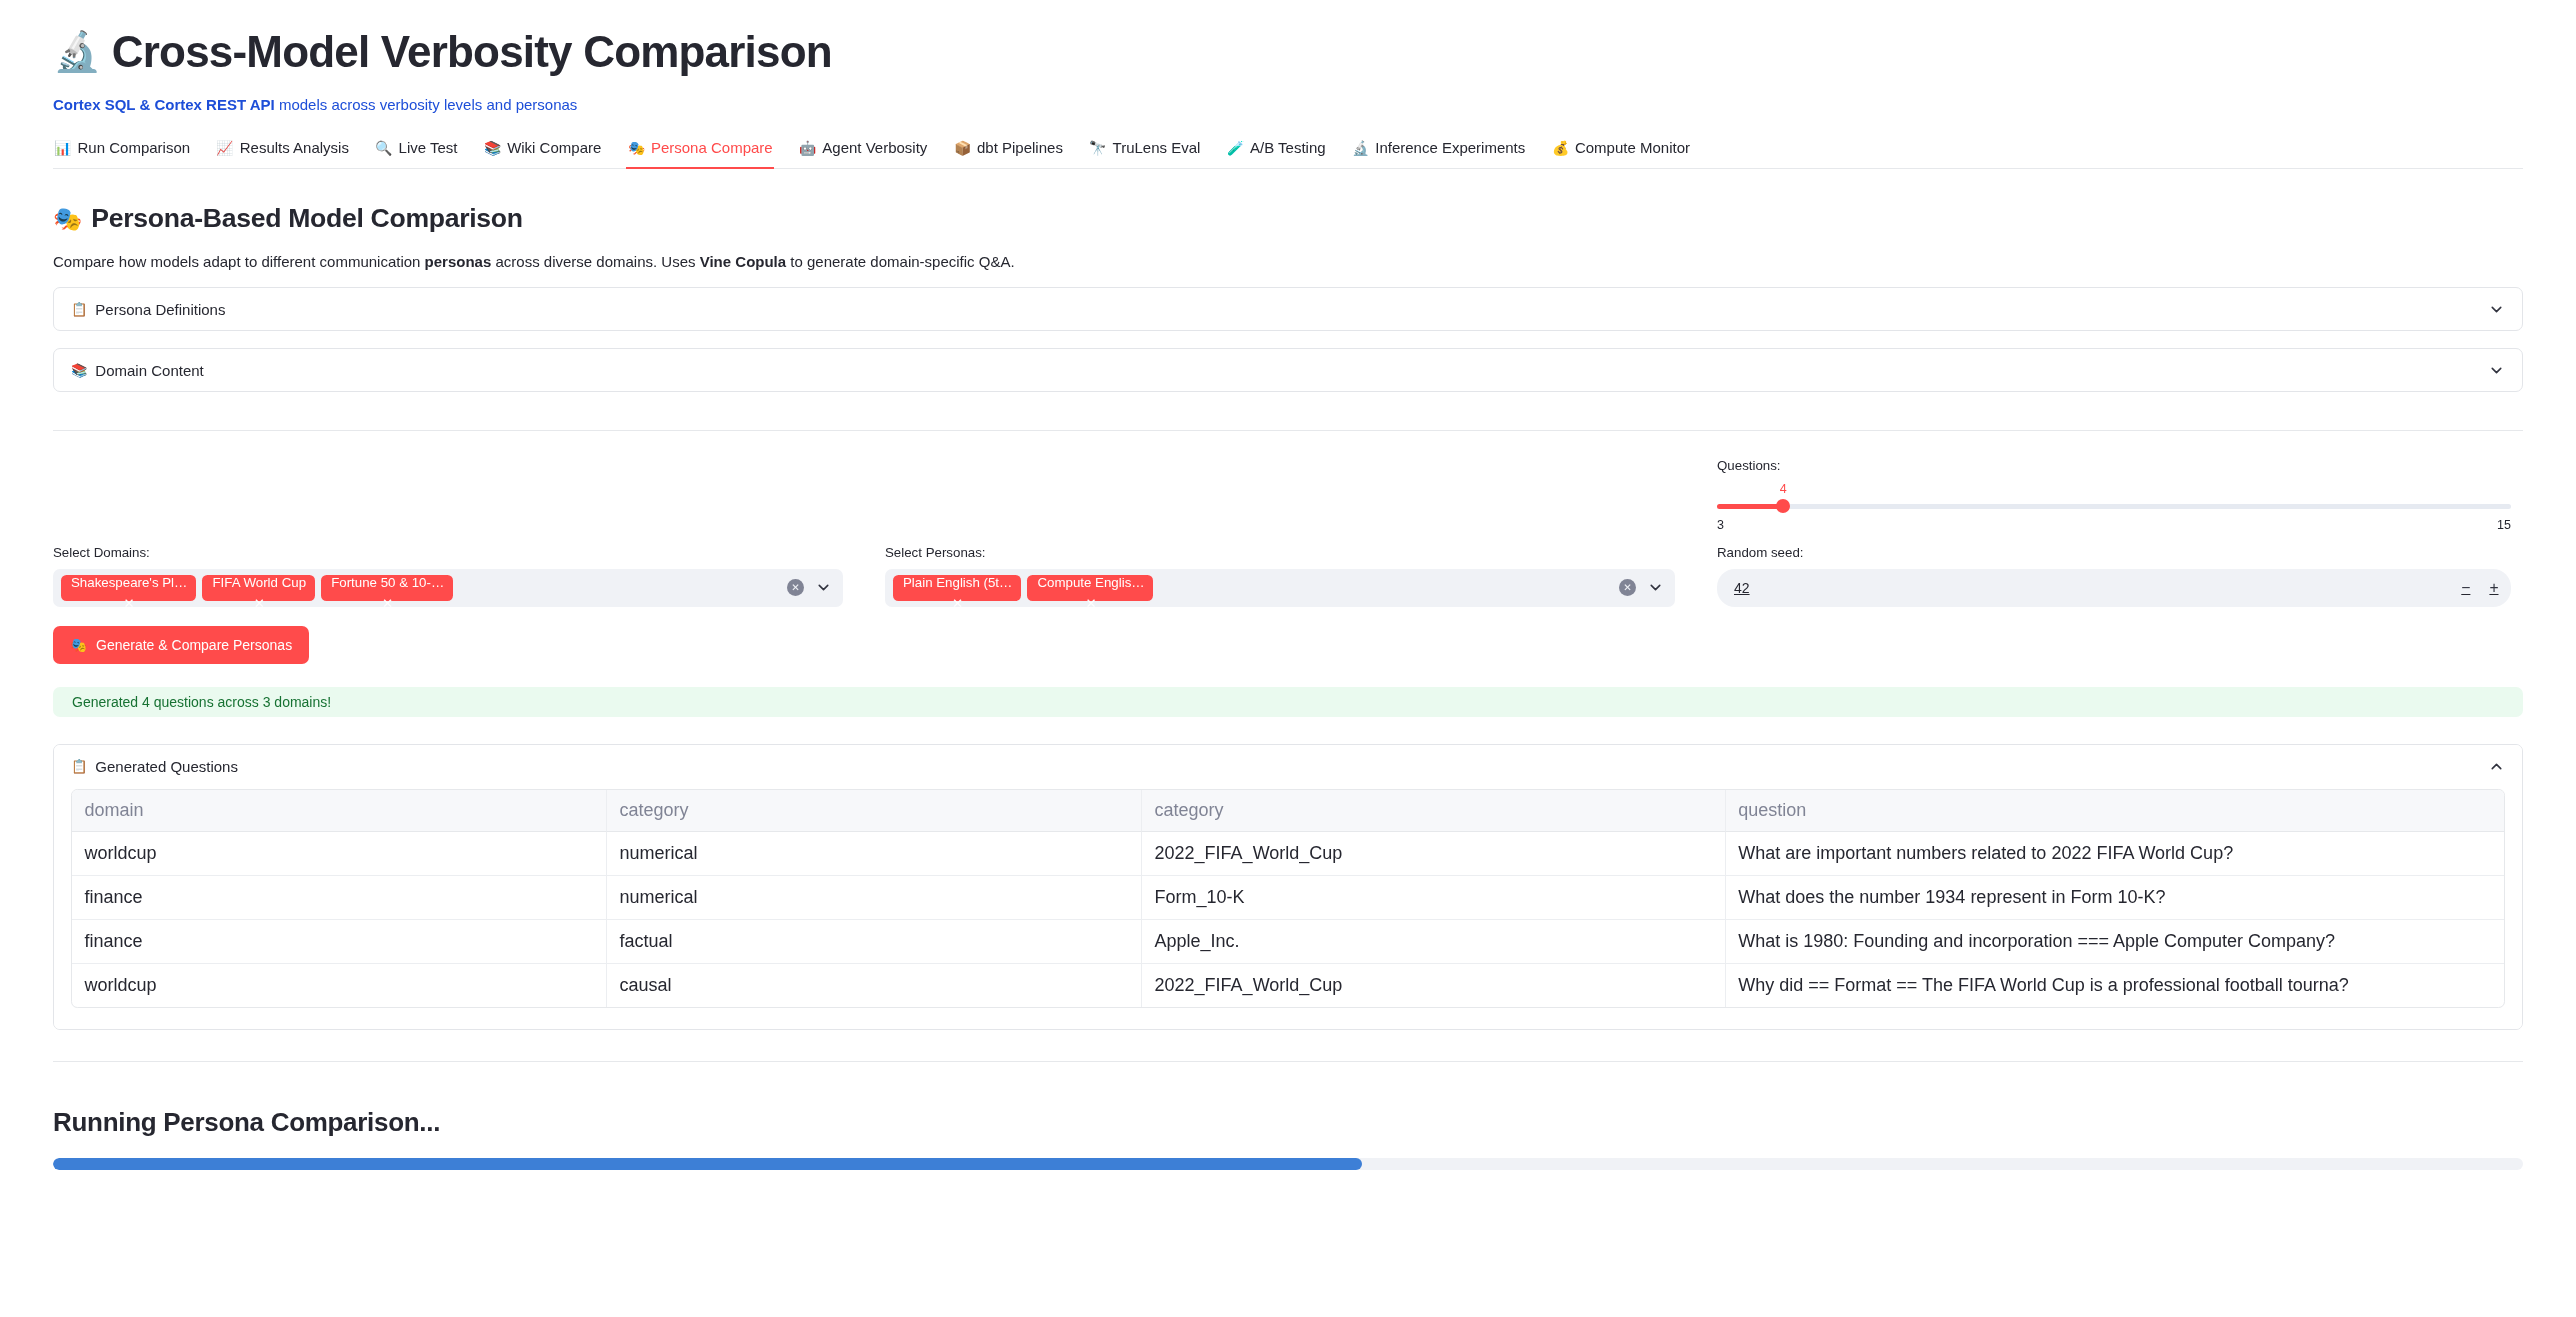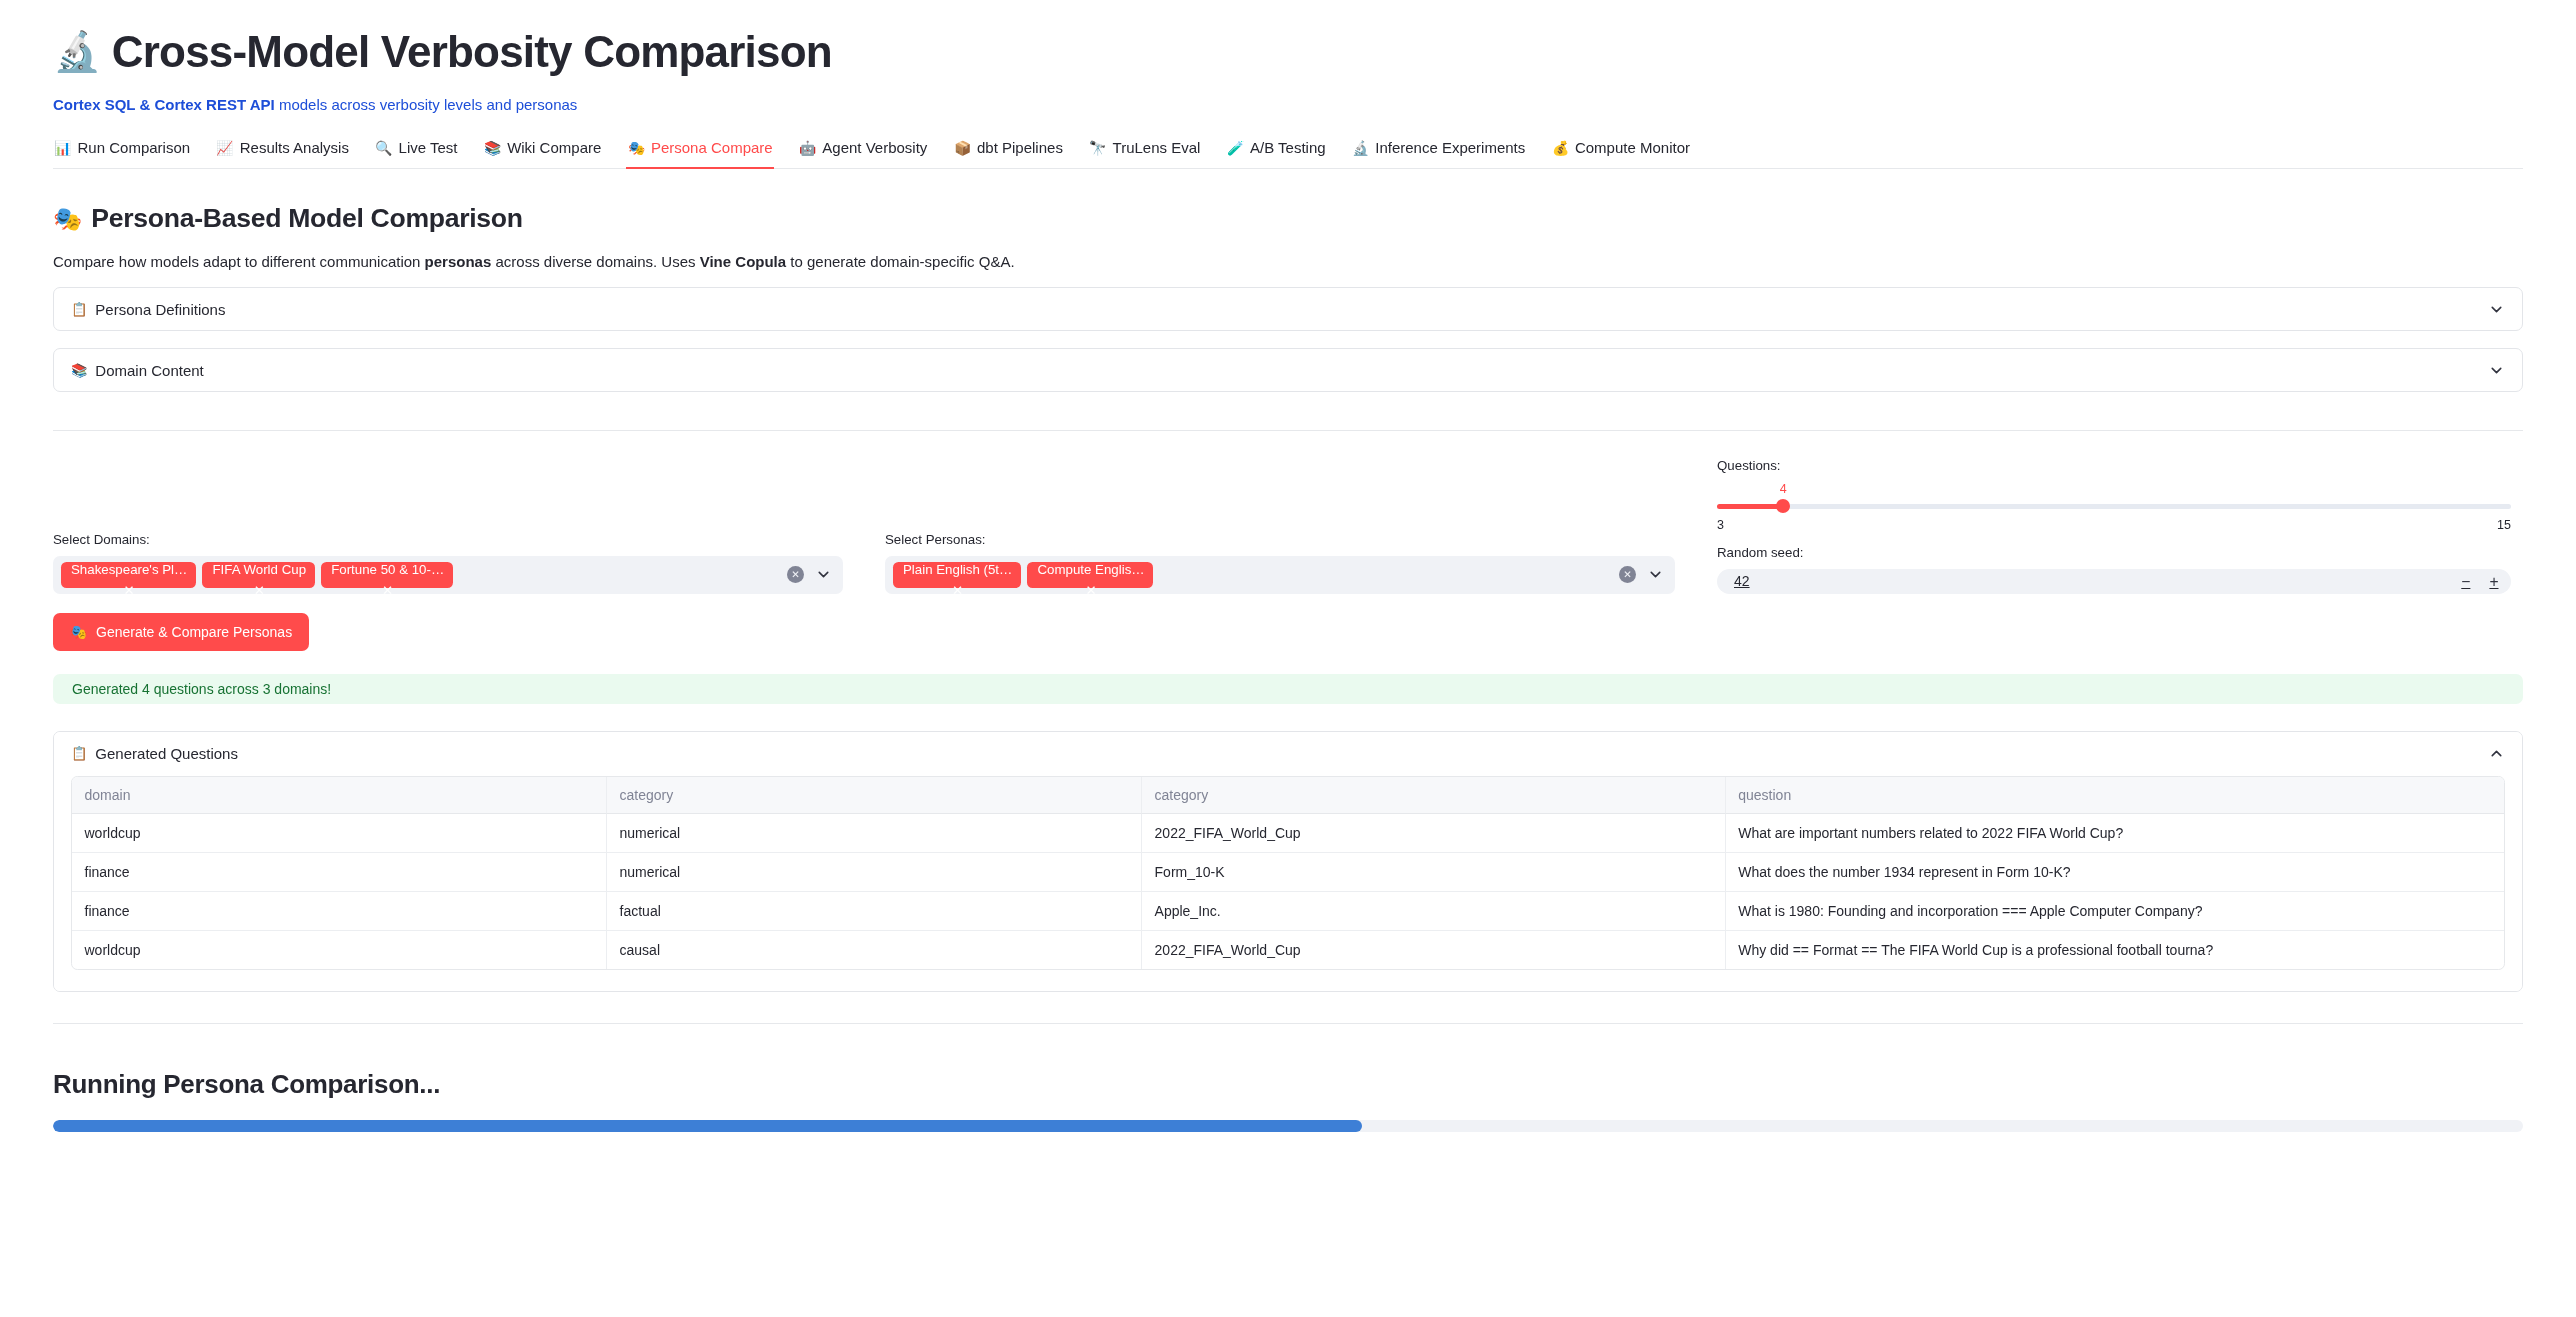--- a/index.html
+++ b/index.html
@@ -128,21 +128,21 @@
     cursor: grab;
   }
   .slider-ends {
     position: absolute; top: 36px; left: 0; right: 0;
     display: flex; justify-content: space-between;
     font-size: 12.5px; color: #262730;
   }
 
   
   .numinput {
-    background: #f0f2f6; border-radius: 18px; height: 25px;
+    background: #f0f2f6; border-radius: 18px; height: 38px;
     display: flex; align-items: center; justify-content: space-between;
     padding: 0 12.5px 0 17px; font-size: 14px; text-decoration: underline;
   }
   .num-steppers { display: flex; align-items: center; gap: 19px; font-size: 15.6px; color: #31333f; }
   .num-steppers span { cursor: pointer; line-height: 1; }
 
   
   .willgen { margin-top: 38px; font-size: 14px; }
   .willgen b { font-weight: 700; }
   .gen-btn {
@@ -162,21 +162,21 @@
   .gq-box { margin-top: 26.6px; border: 0.8px solid #e3e5e9; border-radius: 7px; overflow: hidden; }
   .gq-head {
     height: 44px; display: flex; align-items: center; justify-content: space-between;
     padding: 0 17px; cursor: pointer; background: #fff;
   }
   .gq-body { padding: 0 17px 20.3px 17px; background: #fff; }
 
   table.dataframe {
     width: 100%; border-collapse: separate; border-spacing: 0;
     border: 0.8px solid #e6e8eb; border-radius: 6.3px; overflow: hidden;
-    font-size: 14px;
+    font-size: 18px;
   }
   table.dataframe th {
     background: #f7f8fa; color: #808495; font-weight: 400;
     text-align: left; padding: 10.2px 12.5px;
     border-bottom: 0.8px solid #e6e8eb; border-right: 0.8px solid #eceef1;
   }
   table.dataframe th:last-child, table.dataframe td:last-child { border-right: none; }
   table.dataframe td {
     padding: 11px 12.5px; color: #262730;
     border-bottom: 0.8px solid #eceef1; border-right: 0.8px solid #eceef1;

